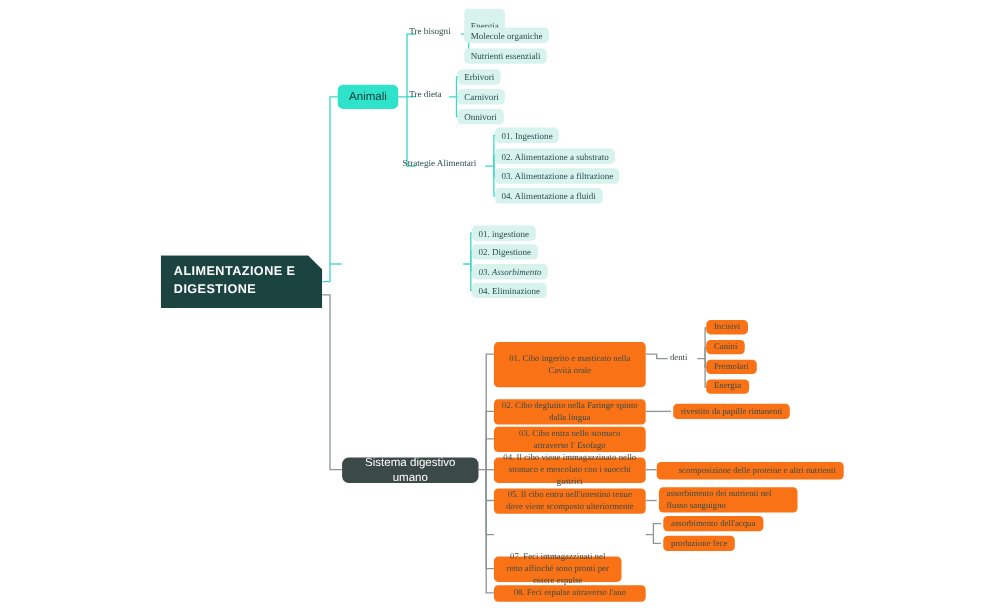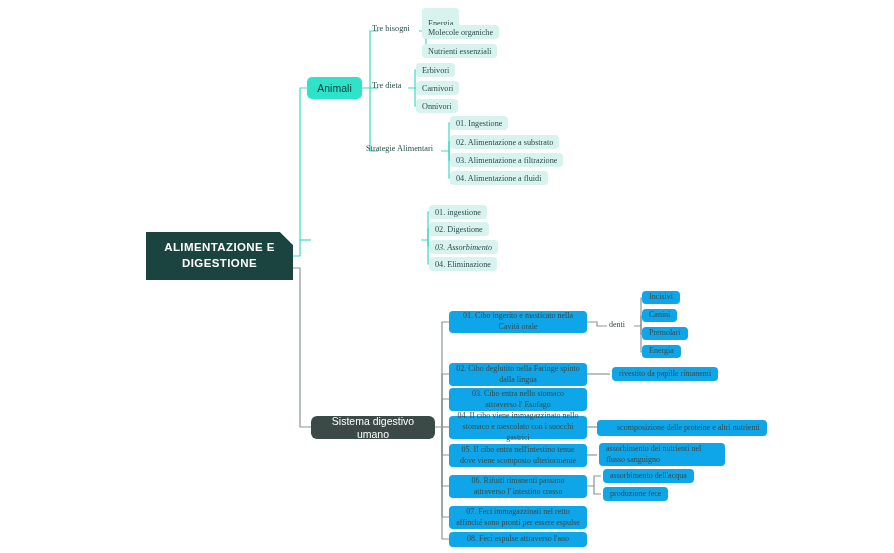--- a/index.html
+++ b/index.html
@@ -15,21 +15,21 @@
   .node{position:absolute;box-sizing:border-box;}
 
   
   .root{
     left:146px;top:232px;width:147px;height:48px;
     background:#1b4441;
     color:#ffffff;
     font-family:"Liberation Sans", sans-serif;
     font-weight:bold;font-size:11.5px;letter-spacing:.4px;
     display:flex;align-items:center;justify-content:center;
-    text-align:center;line-height:1.35;
+    text-align:left;line-height:1.35;
     padding:0 12px;
     box-shadow:3px 3px 0 0 #b9bfbe;
     clip-path:polygon(0 0, calc(100% - 13px) 0, 100% 13px, 100% 100%, 0 100%);
   }
   .root .fold{
     position:absolute;right:0;top:0;width:13px;height:13px;
     background:#ffffff;
     clip-path:polygon(0 0,100% 100%,100% 0);
   }
 
@@ -57,21 +57,21 @@
   .pill{
     background:#d8f3ee;color:#2b4f4c;
     border-radius:4px;
     font-size:8.2px;
     display:flex;align-items:center;
     padding:0 6px;
     white-space:nowrap;
   }
   
   .gpill{
-    background:#0ea5e9;color:#3b4a47;
+    background:#f97316;color:#3b4a47;
     border-radius:4px;
     font-size:8px;
     display:flex;align-items:center;justify-content:center;
     text-align:center;
     padding:3px 7px;
     line-height:1.35;
   }
   .gpill.left{justify-content:flex-start;text-align:left;}
   .gpill.nowrap{white-space:nowrap;}
   .gmid{
@@ -204,21 +204,21 @@
     <span>03. Assorbimento</span>
   </div>
   <div class="node pill" style="left:429px;top:257px;height:14px;">
     <span>04. Eliminazione</span>
   </div>
 
   <div class="node b1 sistema">
     <span>Sistema digestivo umano</span>
   </div>
 
-  <div class="node gpill" style="left:449px;top:311px;width:138px;height:22px;">
+  <div class="node gpill" style="left:449px;top:311px;width:138px;height:41px;">
     <span>01. Cibo ingerito e masticato nella Cavità orale</span>
   </div>
   <div class="node gmid" style="left:609px;top:320px;">
     <span>denti</span>
   </div>
   <div class="node gpill nowrap" style="left:642px;top:291px;height:13px;">
     <span>Incisivi</span>
   </div>
   <div class="node gpill nowrap" style="left:642px;top:309px;height:13px;">
     <span>Canini</span>
@@ -248,31 +248,28 @@
     <span>scomposizione delle proteine e altri nutrienti</span>
   </div>
 
   <div class="node gpill" style="left:449px;top:444px;width:138px;height:23px;">
     <span>05. Il cibo entra nell'intestino tenue dove viene scomposto ulteriormente</span>
   </div>
   <div class="node gpill left" style="left:599px;top:443px;width:126px;height:23px;">
     <span>assorbimento dei nutrienti nel flusso sanguigno</span>
   </div>
 
-  <div class="node gpill" style="left:449px;top:475px;width:138px;height:23px;">
-    <span>06. Rifuiti rimanenti passano attraverso l' intestino crasso</span>
-  </div>
   <div class="node gpill nowrap" style="left:603px;top:469px;height:14px;">
     <span>assorbimento dell'acqua</span>
   </div>
   <div class="node gpill nowrap" style="left:603px;top:487px;height:14px;">
     <span>produzione fece</span>
   </div>
 
-  <div class="node gpill" style="left:449px;top:506px;width:138px;height:23px;">
+  <div class="node gpill" style="left:449px;top:506px;width:116px;height:23px;">
     <span>07. Feci immagazzinati nel retto affinché sono pronti per essere espulse</span>
   </div>
 
   <div class="node gpill" style="left:449px;top:532px;width:138px;height:15px;">
     <span>08. Feci espulse attraverso l'ano</span>
   </div>
 
 </div>
 
 </body></html>

